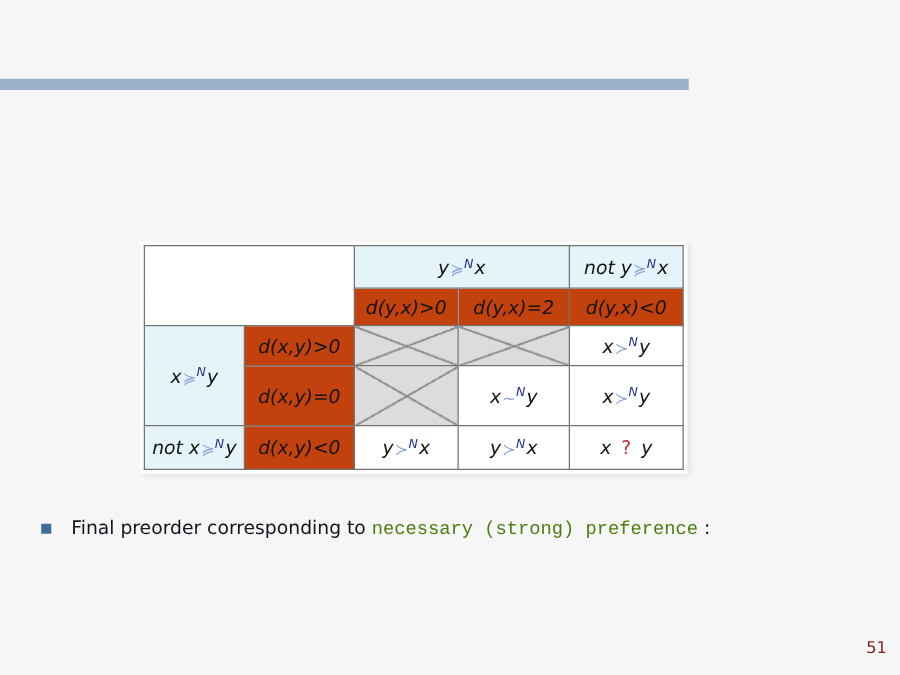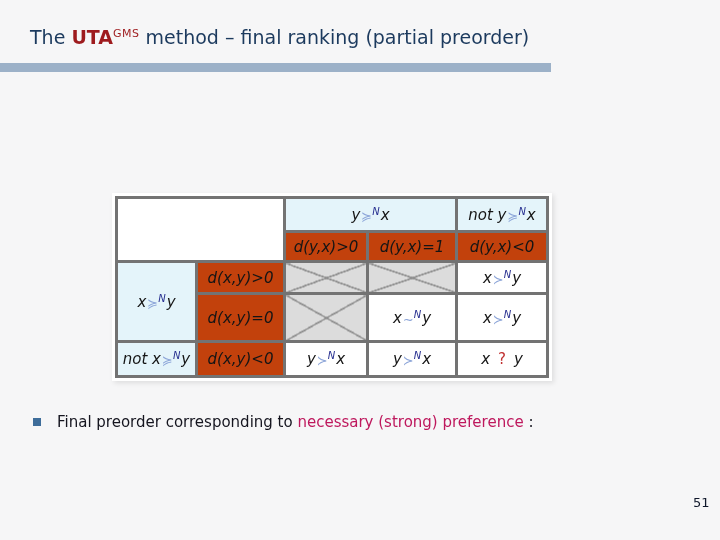--- a/index.html
+++ b/index.html
@@ -31,21 +31,21 @@
     position:absolute;left:112px;top:193px;
     background:#ffffff;padding:3px;
     box-shadow:2px 2px 5px rgba(0,0,0,0.10);
   }
   table.pref{
     border-collapse:collapse;
     font-style:italic;font-size:15px;color:#151515;
     table-layout:fixed;
   }
   table.pref td{
-    border:3px solid #737373;
+    border:1px solid #737373;
     text-align:center;vertical-align:middle;
     padding:0 4px;overflow:hidden;white-space:nowrap;
   }
   .c-blue{background:#e4f4fa;}
   .c-yellow{background:#c2410c;}
   .c-white{background:#ffffff;}
   .c-cross{
     background:
       linear-gradient(to top right,
         transparent calc(50% - 0.8px), #8f8f8f calc(50% - 0.8px),
@@ -63,34 +63,33 @@
   
   .bullet-line{
     position:absolute;left:33px;top:413px;
     display:flex;align-items:center;
     font-size:15px;color:#15151f;white-space:nowrap;
   }
   .bullet-marker{
     width:8px;height:8px;background:#3e6d9a;
     margin-right:16px;flex:0 0 auto;
   }
-  .bullet-highlight{color:#be185d;}
+  .bullet-highlight{color:#4d7c0f;font-family:Liberation Mono, monospace;}
 
   
   .page-number{
-    position:absolute;left:693px;top:495px;
-    font-size:13px;color:#0f172a;
+    position:absolute;left:693px;top:511px;
+    font-size:13px;color:#7f1d1d;
   }
 </style>
 </head>
 <body>
 
 <div class="slide">
 
-  <div class="title"><span>The </span><span class="brand">UTA</span><sup class="gms">GMS</sup><span> method – final ranking (partial preorder)</span></div>
   <div class="title-rule"></div>
 
   <div class="table-wrap">
     <table class="pref">
       <colgroup>
         <col style="width:80px">
           <col style="width:88px">
           <col style="width:83px">
           <col style="width:89px">
           <col style="width:91px">
@@ -100,21 +99,21 @@
         <td colspan="2" rowspan="2" class="c-white"></td>
         <td colspan="2" class="c-blue">
           <span class="m"><span>y</span><span class="rel">≽</span><sup class="supn">N</sup><span>x</span></span>
         </td>
         <td class="c-blue">
           <span class="m"><span>not </span><span>y</span><span class="rel">≽</span><sup class="supn">N</sup><span>x</span></span>
         </td>
       </tr>
       <tr style="height:30px">
         <td class="c-yellow">d(y,x)&gt;0</td>
-        <td class="c-yellow">d(y,x)=1</td>
+        <td class="c-yellow">d(y,x)=2</td>
         <td class="c-yellow">d(y,x)&lt;0</td>
       </tr>
       <tr style="height:32px">
         <td rowspan="2" class="c-blue">
           <span class="m"><span>x</span><span class="rel">≽</span><sup class="supn">N</sup><span>y</span></span>
         </td>
         <td class="c-yellow">d(x,y)&gt;0</td>
         <td class="c-cross"></td>
         <td class="c-cross"></td>
         <td class="c-white">

